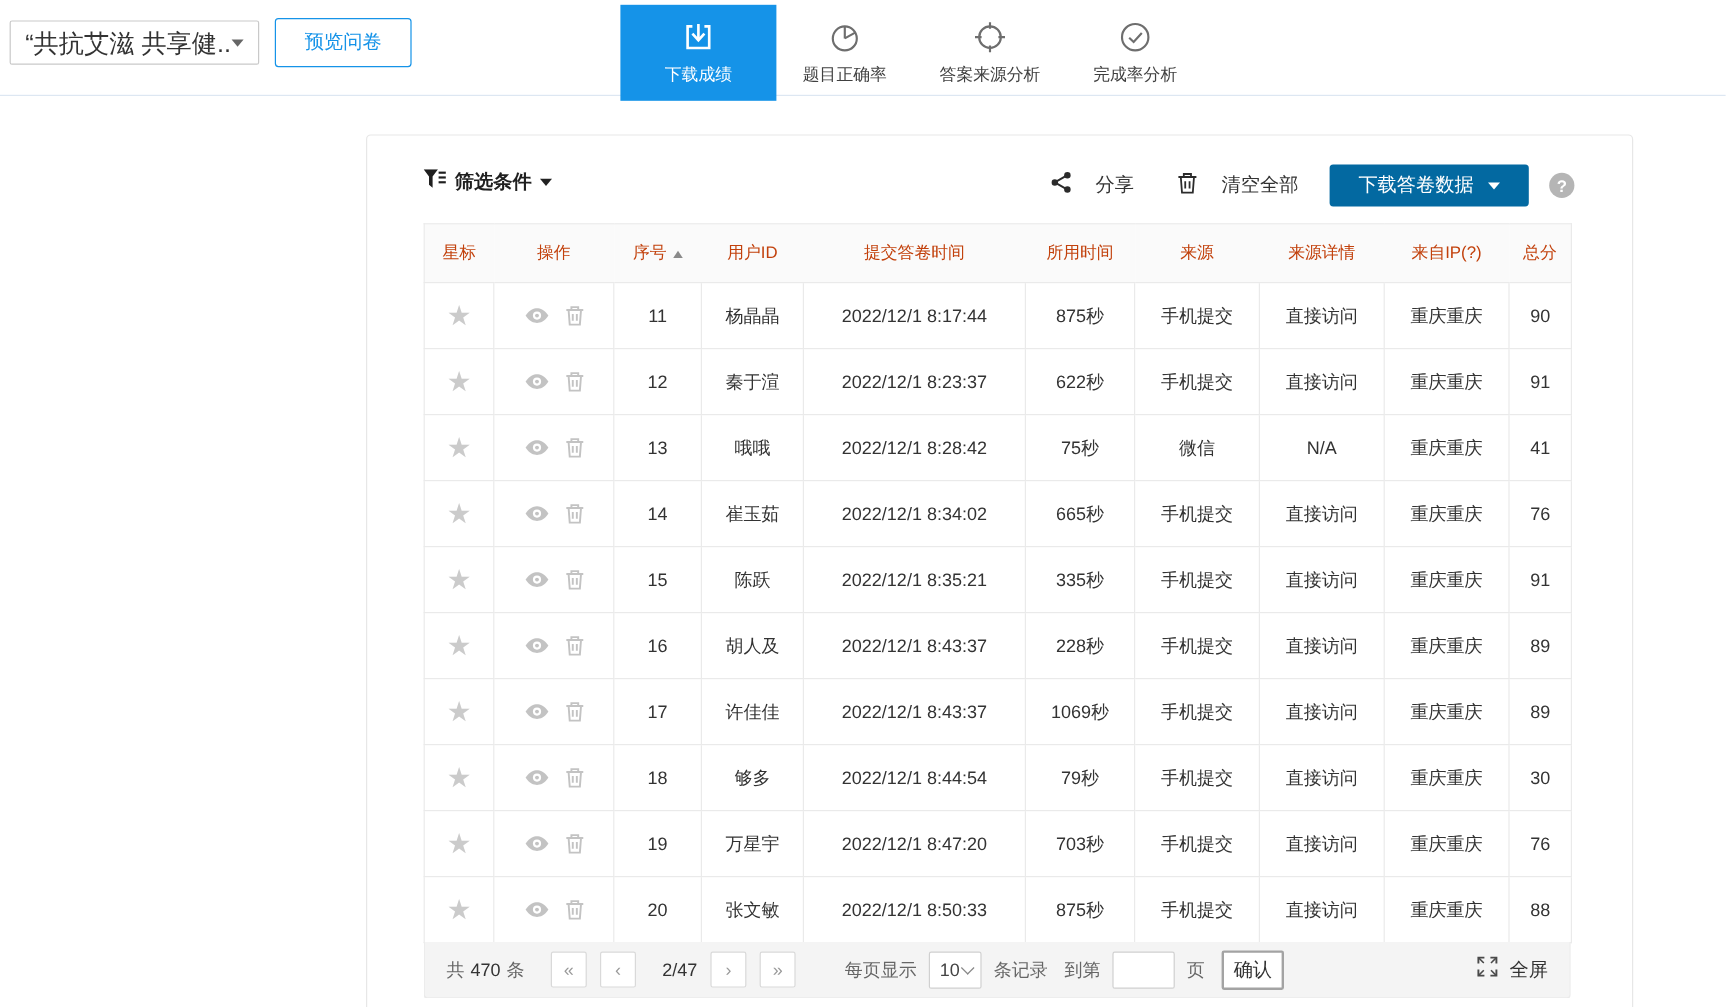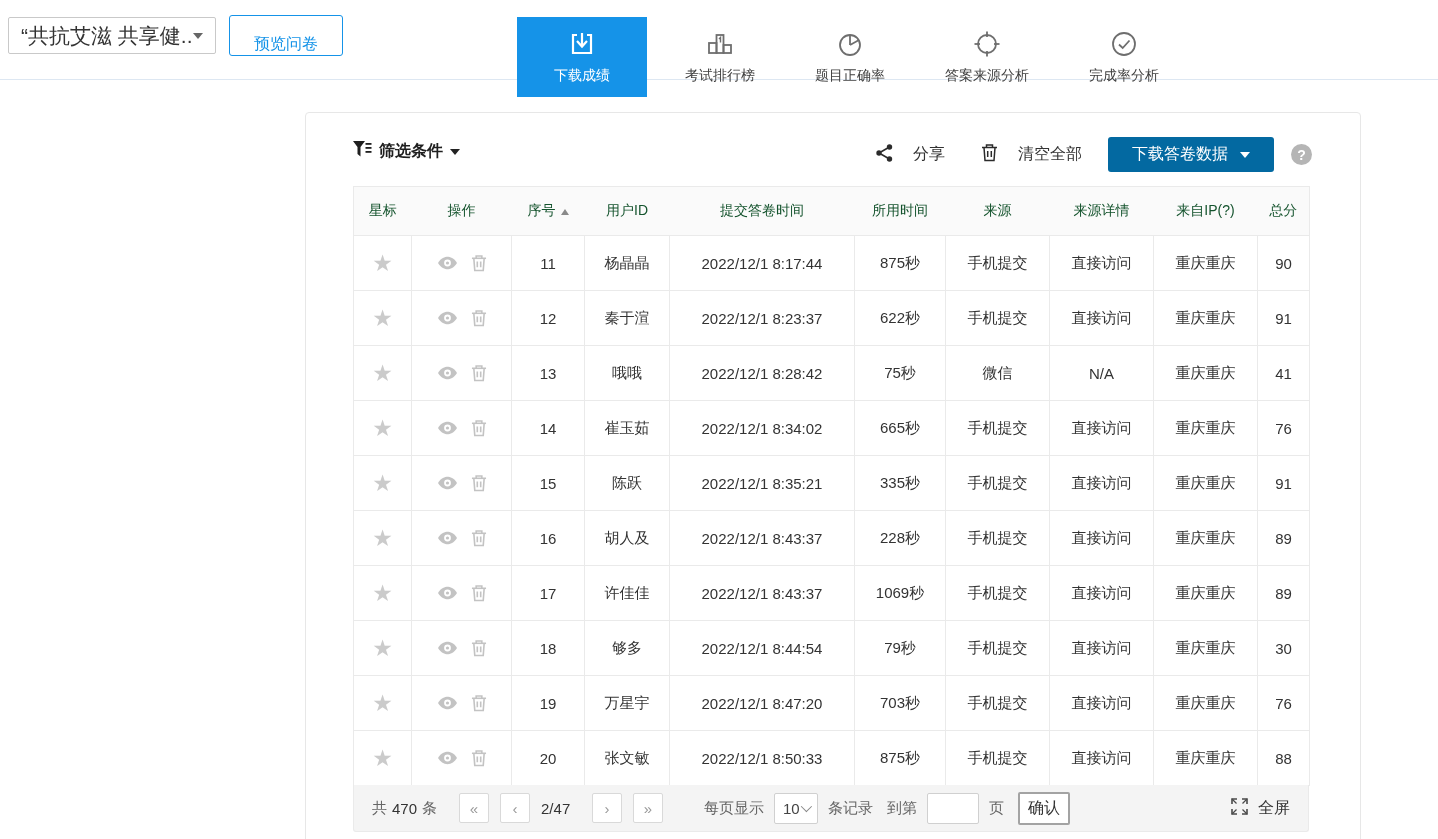--- a/index.html
+++ b/index.html
@@ -10,23 +10,23 @@
   .topbar { position:absolute; left:0; top:0; width:1438px; height:80px; background:#fff;
     border-bottom:1px solid #dde7f2; z-index:5; }
   .survey-select { position:absolute; left:8px; top:17px; width:208px; height:37px;
     border:1px solid #c9c9c9; border-radius:2px; background:#fff; display:flex; align-items:center;
     padding:0 12px; font-size:21px; color:#333; cursor:pointer; }
   .survey-select .sel-text { flex:1; white-space:nowrap; overflow:hidden; }
   .caret-down { width:0; height:0; border-left:5px solid transparent; border-right:5px solid transparent;
     border-top:6px solid #666; display:inline-block; }
   .preview-btn { position:absolute; left:229px; top:15px; width:114px; height:41px; background:#fff;
     border:1px solid #1593e8; border-radius:3px; color:#1593e8; font-size:16px;
-    display:flex; align-items:flex-end; justify-content:center; cursor:pointer; }
-
-  .tabs { position:absolute; left:517px; top:17px; height:80px; display:flex;gap:16px; }
+    display:flex; align-items:center; justify-content:center; cursor:pointer; }
+
+  .tabs { position:absolute; left:517px; top:4px; height:80px; display:flex; }
   .tab { height:80px; display:flex; flex-direction:column; align-items:center; justify-content:center;
     gap:8px; padding:0 22px; font-size:14px; color:#404040; cursor:pointer; }
   .tab .ticon { height:30px; display:flex; align-items:center; justify-content:center; }
   .tab.active { background:#1593e8; color:#fff; width:130px; padding:0; }
 
   
   .card { position:absolute; left:305px; top:112px; width:1056px; height:760px; background:#fff;
     border:1px solid #e7e7e7; border-radius:4px; }
 
   .toolbar { position:absolute; left:47px; right:48px; top:24px; height:36px; }
@@ -41,21 +41,21 @@
   .download-btn .caret-down { border-top-color:#fff; }
   .help-circle { width:21px; height:21px; border-radius:50%; background:#b5b5b5; color:#fff;
     font-size:14px; font-weight:bold; display:flex; align-items:center; justify-content:center;
     margin-left:17px; cursor:pointer; }
   .help-circle::before { content:"?"; }
   .gap36 { width:36px; }
 
   
   .tablewrap { position:absolute; left:47px; top:73px; width:956px; }
   table { width:956px; border-collapse:collapse; table-layout:fixed; }
-  thead th { height:49px; background:#fafafa; color:#14532d; font-size:14px; font-weight:normal;
+  thead th { height:49px; background:#fafafa; color:#c2410c; font-size:14px; font-weight:normal;
     border:1px solid #eaeaea; border-left:none; border-right:none; }
   thead th:first-child { border-left:1px solid #eaeaea; }
   thead th:last-child { border-right:1px solid #eaeaea; }
   tbody td { height:55px; border:1px solid #eaeaea; text-align:center; font-size:15px; color:#333;
     background:#fff; overflow:hidden; white-space:nowrap; }
   .sort-asc { display:inline-block; width:0; height:0; border-left:4px solid transparent;
     border-right:4px solid transparent; border-bottom:6px solid #8a8a8a; margin-left:5px; }
   .star { font-size:23px; color:#cbcbcb; line-height:1; cursor:pointer; }
   .star::before { content:"★"; }
   .op-icons { display:flex; align-items:center; justify-content:center; gap:13px; }
@@ -65,21 +65,21 @@
   .tfooter { position:absolute; left:47px; top:672px; width:956px; height:47px; background:#f4f4f4;
     border:1px solid #eaeaea; border-top:none; border-radius:0 0 3px 3px;
     display:flex; align-items:center; font-size:15px; color:#555; padding:0 18px; }
   .total-group { display:flex; align-items:center; gap:5px; margin-right:22px; color:#666; }
   .total-group b { color:#333; font-weight:normal; }
   .pg-btn { width:30px; height:30px; background:#fff; border:1px solid #d9d9d9; border-radius:2px;
     color:#999; font-size:15px; display:flex; align-items:center; justify-content:center;
     cursor:pointer; margin-right:11px; }
   .pg-first::before { content:"\00AB"; } .pg-prev::before { content:"\2039"; }
   .pg-next::before { content:"\203A"; } .pg-last::before { content:"\00BB"; }
-  .page-indicator { margin-right:11px; color:#333; min-width:40px; text-align:left; }
+  .page-indicator { margin-right:11px; color:#333; min-width:40px; text-align:right; }
   .perpage-label { margin-left:30px; color:#666; }
   .select-box { width:44px; height:31px; background:#fff; border:1px solid #d0d0d0; border-radius:2px;
     margin:0 10px; display:flex; align-items:center; justify-content:space-between; padding:0 8px;
     color:#444; cursor:pointer; }
   .chev { width:8px; height:8px; border-right:1.5px solid #888; border-bottom:1.5px solid #888;
     transform:rotate(45deg) translateY(-2px); }
   .records-label { margin-right:14px; color:#666; }
   .goto-label { color:#666; }
   .goto-input { width:52px; height:31px; border:1px solid #d0d0d0; border-radius:2px; background:#fff;
     margin:0 10px; padding:0 6px; font-size:15px; color:#333; }
@@ -106,31 +106,20 @@
   <div class="tabs">
     <div class="tab active">
       <span class="ticon">
         <svg width="28" height="28" viewBox="0 0 28 28" fill="none" stroke="#fff" stroke-width="2.2">
           <path d="M9 5 H5 V23 H23 V5 H19"></path>
           <path d="M14 3 V15"></path>
           <path d="M9 11 L14 16.5 L19 11"></path>
         </svg>
       </span>
       <span>下载成绩</span>
-    </div>
-    <div class="tab">
-      <span class="ticon">
-        <svg width="28" height="28" viewBox="0 0 28 28" fill="none" stroke="#6e6e6e" stroke-width="1.8">
-          <rect x="10.5" y="5" width="7" height="18"></rect>
-          <rect x="3" y="13" width="7.5" height="10"></rect>
-          <rect x="17.5" y="15" width="7.5" height="8"></rect>
-          <path d="M13 9 l1.5 -1.5 v5" stroke-width="1.4"></path>
-        </svg>
-      </span>
-      <span>考试排行榜</span>
     </div>
     <div class="tab">
       <span class="ticon">
         <svg width="28" height="28" viewBox="0 0 28 28" fill="none" stroke="#6e6e6e" stroke-width="1.8">
           <circle cx="14" cy="15" r="10"></circle>
           <path d="M14 15 V5"></path>
           <path d="M14 15 L23 10"></path>
         </svg>
       </span>
       <span>题目正确率</span>

